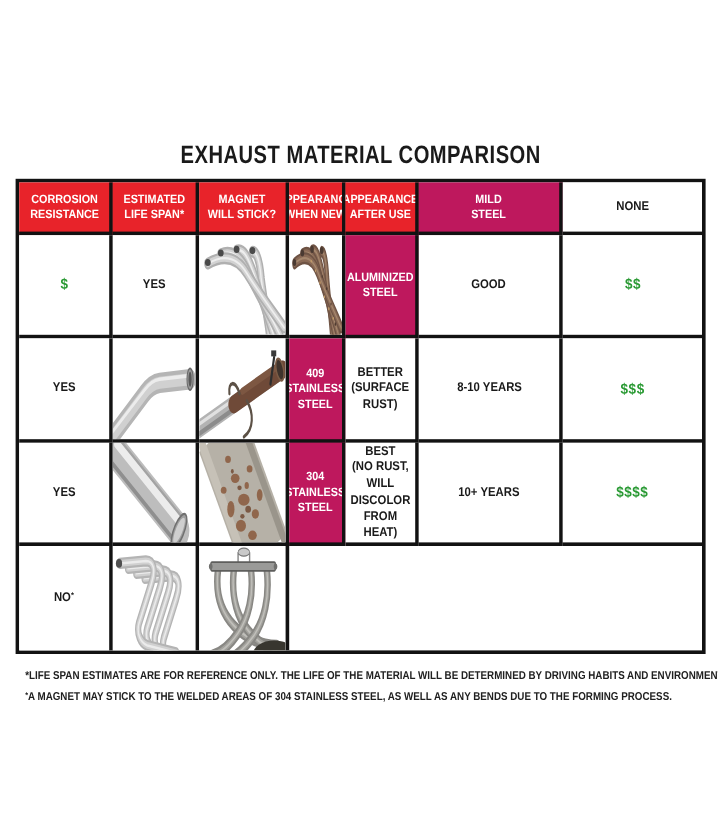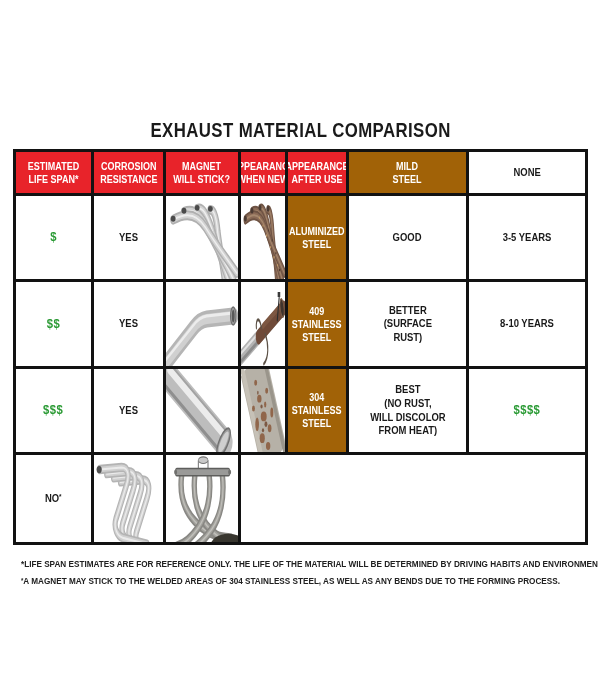--- a/index.html
+++ b/index.html
@@ -10,21 +10,21 @@
   .squeeze-title{display:inline-block;transform:scaleX(0.80);white-space:nowrap;letter-spacing:0.5px;}
   .grid{position:absolute;left:13px;top:149px;width:575px;height:396px;box-sizing:border-box;
         border:3px solid #121212;display:grid;background:#fff;
         grid-template-columns:78px 72px 75px 47px 61px 120px 116px;
         grid-template-rows:44px 86px 87px 86px 87px;}
   .grid>div{box-sizing:border-box;border-right:3px solid #121212;border-bottom:3px solid #121212;
         display:flex;align-items:center;justify-content:center;overflow:hidden;}
   .grid>div:nth-child(7n){border-right:none;}
   .grid>div:nth-child(n+29){border-bottom:none;}
   .th{background:#e8232a;color:#ffffff;font-size:10px;font-weight:bold;}
-  .mat{background:#a16207;color:#ffffff;font-size:10px;font-weight:bold;}
+  .mat{background:#be185d;color:#ffffff;font-size:10px;font-weight:bold;}
   .cell{background:#ffffff;color:#191919;font-size:10.5px;font-weight:bold;}
   .cost{color:#2a9a34;font-size:12.5px;letter-spacing:0.5px;}
   .photo{padding:0;background:#ffffff;}
   .photo svg{width:100%;height:100%;display:block;}
   .cond{display:inline-block;transform:scaleX(0.9);white-space:pre-line;text-align:center;line-height:1.3;}
   .sup{font-size:7px;vertical-align:top;font-weight:bold;}
   .notes{position:absolute;left:21px;top:555px;width:575px;font-size:9.5px;font-weight:bold;color:#202020;}
   .note{transform:scaleX(0.86);transform-origin:left center;white-space:nowrap;line-height:17px;}
   .sup2{font-size:7px;vertical-align:top;}
 </style>
@@ -33,26 +33,26 @@
 
 <div class="page">
 
   <div class="title">
     <span class="squeeze-title">EXHAUST MATERIAL COMPARISON</span>
   </div>
 
   <div class="grid">
 
     <div class="th">
+        <span class="cond">CORROSION
+RESISTANCE</span>
+      </div>
+    <div class="th">
         <span class="cond">ESTIMATED
 LIFE SPAN*</span>
-      </div>
-    <div class="th">
-        <span class="cond">CORROSION
-RESISTANCE</span>
       </div>
     <div class="th">
         <span class="cond">MAGNET
 WILL STICK?</span>
       </div>
     <div class="th">
         <span class="cond">APPEARANCE
 WHEN NEW</span>
       </div>
     <div class="th">
@@ -136,23 +136,20 @@
       </svg>
     </div>
 
     <div class="mat">
         <span class="cond">ALUMINIZED
 STEEL</span>
       </div>
     <div class="cell">
         <span class="cond">GOOD</span>
       </div>
-    <div class="cell">
-        <span class="cond">3-5 YEARS</span>
-      </div>
     <div class="cell cost">
         <span class="cond">$$</span>
       </div>
     <div class="cell">
         <span class="cond"><span>YES</span><span class="sup"></span></span>
       </div>
     <div class="cell photo">
       <svg viewBox="0 0 120 84" preserveAspectRatio="none">
         <g fill="none" stroke-linecap="round">
           <path d="M-6,86 L46,46 Q56,38 68,37 L112,34" stroke="#b5b5b5" stroke-width="17"></path>
@@ -243,20 +240,23 @@
     <div class="mat">
         <span class="cond">304
 STAINLESS
 STEEL</span>
       </div>
     <div class="cell">
         <span class="cond">BEST
 (NO RUST,
 WILL DISCOLOR
 FROM HEAT)</span>
+      </div>
+    <div class="cell">
+        <span class="cond">10+ YEARS</span>
       </div>
     <div class="cell cost">
         <span class="cond">$$$$</span>
       </div>
     <div class="cell">
         <span class="cond"><span>NO</span><span class="sup">*</span></span>
       </div>
     <div class="cell photo">
       <svg viewBox="0 0 120 84" preserveAspectRatio="none">
         <g fill="none" stroke-linecap="round">

